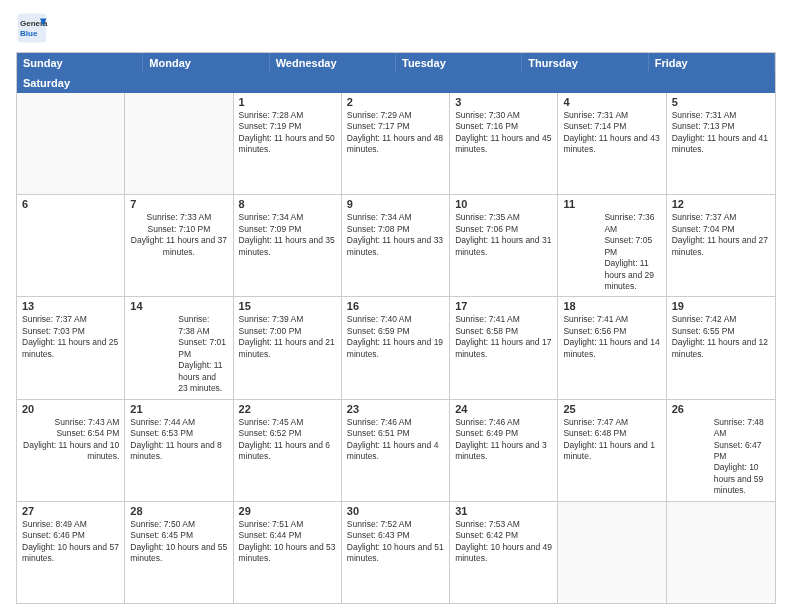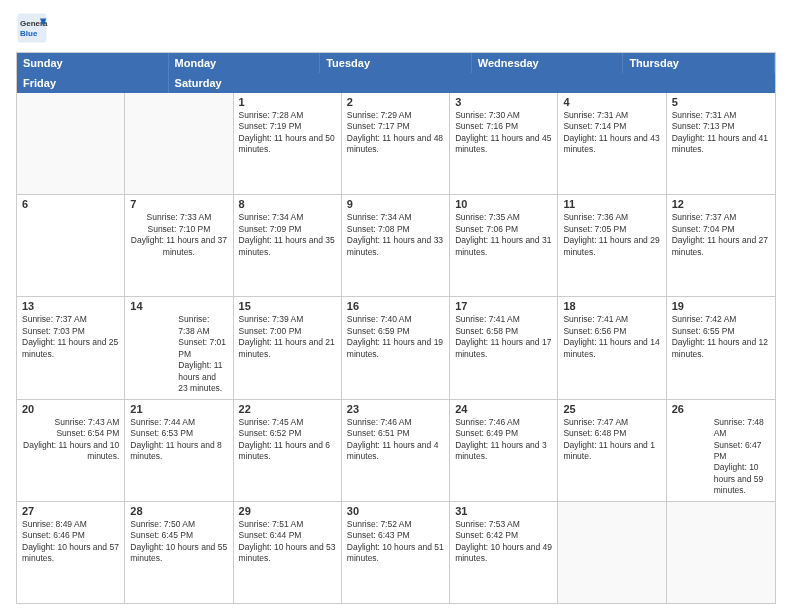--- a/index.html
+++ b/index.html
@@ -46,21 +46,21 @@
       color: #555;
     }
     .calendar {
       flex: 1;
       display: flex;
       flex-direction: column;
       border: 1px solid #ccc;
     }
     .cal-header {
       display: grid;
-      grid-template-columns: repeat(5, 1fr);
+      grid-template-columns: repeat(6, 1fr);
       background: #3c6eb4;
     }
     .cal-header-cell {
       color: #fff;
       font-size: 11px;
       font-weight: bold;
       padding: 4px 6px;
       border-right: 1px solid #5580c0;
     }
     .cal-header-cell:last-child { border-right: none; }
@@ -118,22 +118,22 @@
     <div class="title-block">
       <div class="month-title"></div>
       <div class="location"></div>
     </div>
   </div>
 
   <div class="calendar">
     <div class="cal-header">
     <div class="cal-header-cell">Sunday</div>
         <div class="cal-header-cell">Monday</div>
+        <div class="cal-header-cell">Wednesday</div>
         <div class="cal-header-cell">Tuesday</div>
-        <div class="cal-header-cell">Wednesday</div>
         <div class="cal-header-cell">Thursday</div>
         <div class="cal-header-cell">Friday</div>
         <div class="cal-header-cell">Saturday</div>
       </div>
     <div class="cal-body">
     <div class="cal-row">
           <div class="cal-cell empty"></div>
           <div class="cal-cell empty"></div>
           <div class="cal-cell">
             <span class="day-num">1</span>
@@ -189,21 +189,21 @@
 Daylight: 11 hours and 33 minutes.</div>
           </div>
           <div class="cal-cell">
             <span class="day-num">10</span>
             <div class="cell-info" style="white-space: pre-line;">Sunrise: 7:35 AM
 Sunset: 7:06 PM
 Daylight: 11 hours and 31 minutes.</div>
           </div>
           <div class="cal-cell">
             <span class="day-num">11</span>
-            <div class="cell-info" style="white-space: pre-line;">Sunrise: 7:36 AM
+            <div class="cell-info" style="white-space: pre-line; margin-left: 41px;">Sunrise: 7:36 AM
 Sunset: 7:05 PM
 Daylight: 11 hours and 29 minutes.</div>
           </div>
           <div class="cal-cell">
             <span class="day-num">12</span>
             <div class="cell-info" style="white-space: pre-line;">Sunrise: 7:37 AM
 Sunset: 7:04 PM
 Daylight: 11 hours and 27 minutes.</div>
           </div>
         </div>

